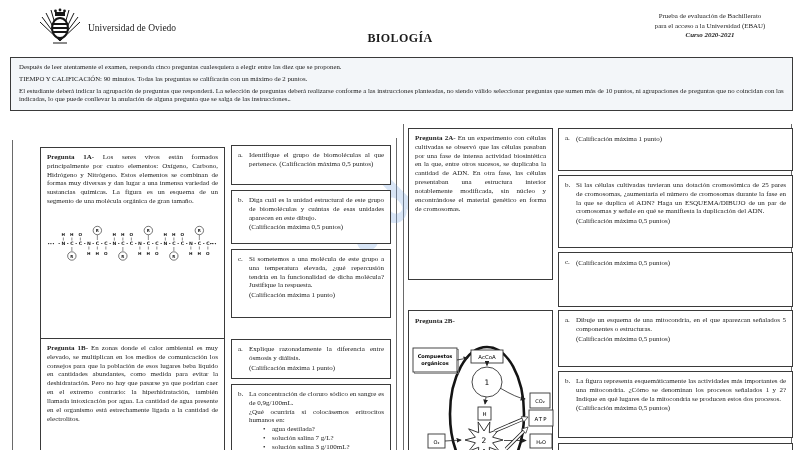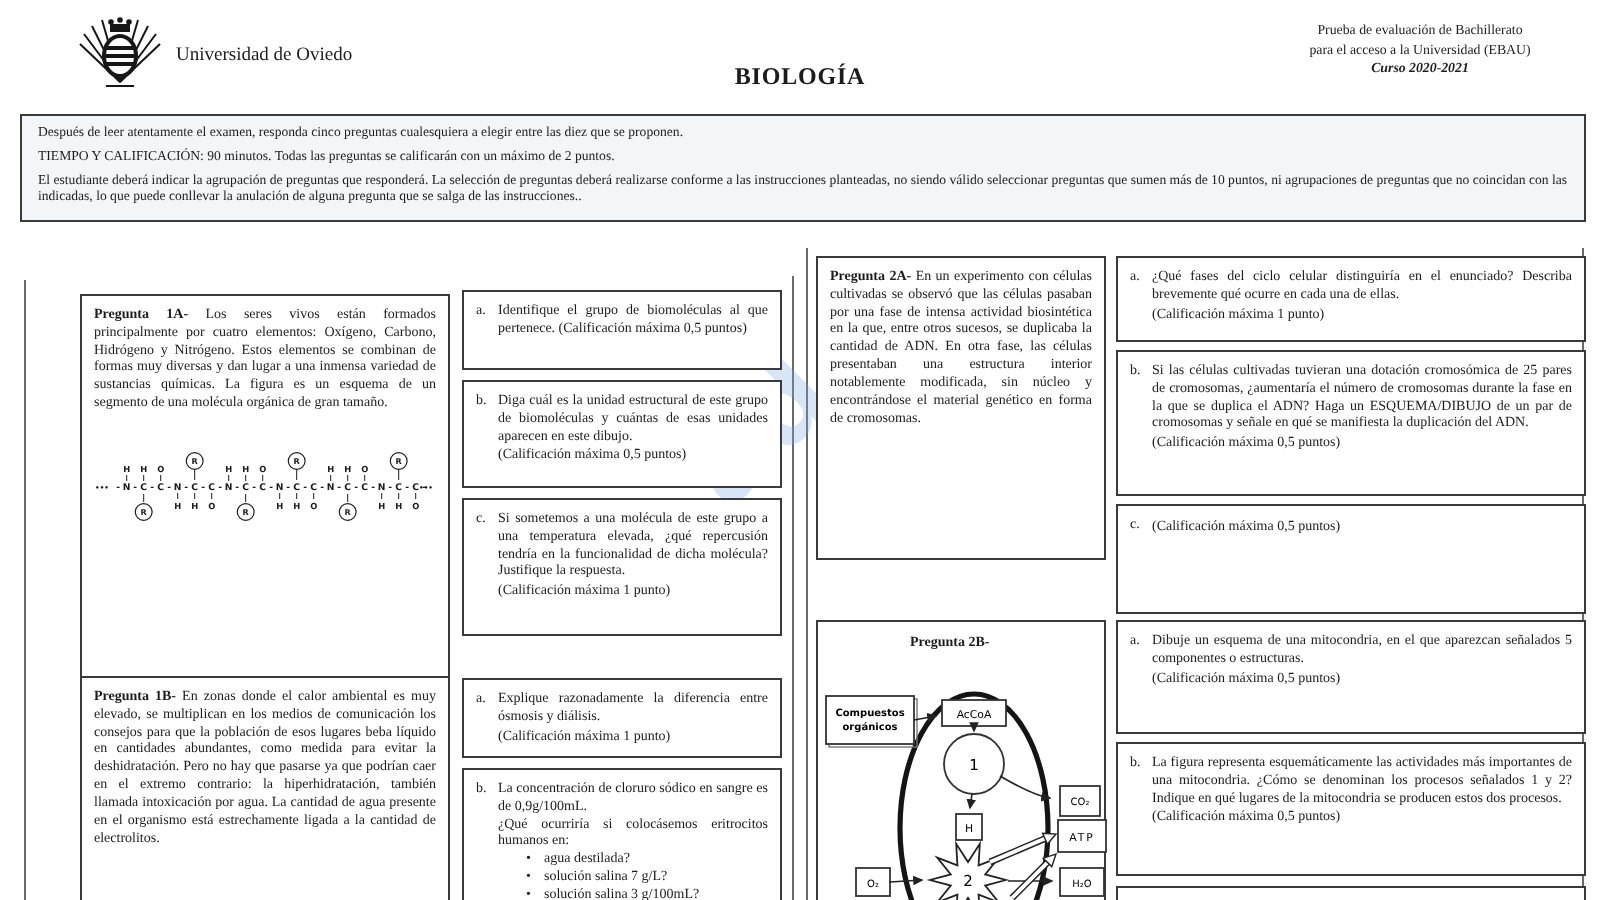--- a/index.html
+++ b/index.html
@@ -252,21 +252,20 @@
 
   <div class="qbox" style="left:408px;top:128px;width:145px;height:152px;">
     <span class="qtitle">Pregunta 2A-</span>
     <span>En un experimento con células cultivadas se observó que las células pasaban por una fase de intensa actividad biosintética en la que, entre otros sucesos, se duplicaba la cantidad de ADN. En otra fase, las células presentaban una estructura interior notablemente modificada, sin núcleo y encontrándose el material genético en forma de cromosomas.</span>
   </div>
 
   <div class="qbox" style="left:558px;top:128px;width:235px;height:43px;">
     <div class="item">
       <span class="m">a.</span>
       <div class="t">
-        <div>¿Qué fases del ciclo celular distinguiría en el enunciado? Describa brevemente qué ocurre en cada una de ellas.</div>
         <div class="score">(Calificación máxima 1 punto)</div>
       </div>
     </div>
   </div>
   <div class="qbox" style="left:558px;top:175px;width:235px;height:73px;">
     <div class="item">
       <span class="m">b.</span>
       <div class="t">
         <div>Si las células cultivadas tuvieran una dotación cromosómica de 25 pares de cromosomas, ¿aumentaría el número de cromosomas durante la fase en la que se duplica el ADN? Haga un ESQUEMA/DIBUJO de un par de cromosomas y señale en qué se manifiesta la duplicación del ADN.</div>
         <div class="score">(Calificación máxima 0,5 puntos)</div>
@@ -276,21 +275,21 @@
   <div class="qbox" style="left:558px;top:252px;width:235px;height:55px;">
     <div class="item">
       <span class="m">c.</span>
       <div class="t">
         <div class="score">(Calificación máxima 0,5 puntos)</div>
       </div>
     </div>
   </div>
 
   <div class="qbox" style="left:408px;top:310px;width:145px;height:148px;padding:0;">
-    <div class="qtitle" style="padding:6px 6px 0 6px;margin-left:40px;">Pregunta 2B-</div>
+    <div class="qtitle" style="padding:6px 6px 0 6px;">Pregunta 2B-</div>
     <svg width="145" height="130" viewBox="0 0 145 130" style="display:block;">
       <defs>
         <marker id="ah" markerWidth="7" markerHeight="6" refX="5.5" refY="3" orient="auto">
           <path d="M0,0 L6.5,3 L0,6 z" fill="#222"></path>
         </marker>
       </defs>
 
       <ellipse cx="78" cy="88" rx="37" ry="67" fill="none" stroke="#141414" stroke-width="2.6"></ellipse>
 
       <rect x="5.5" y="23.5" width="44" height="24" fill="none" stroke="#777" stroke-width="0.7"></rect>

